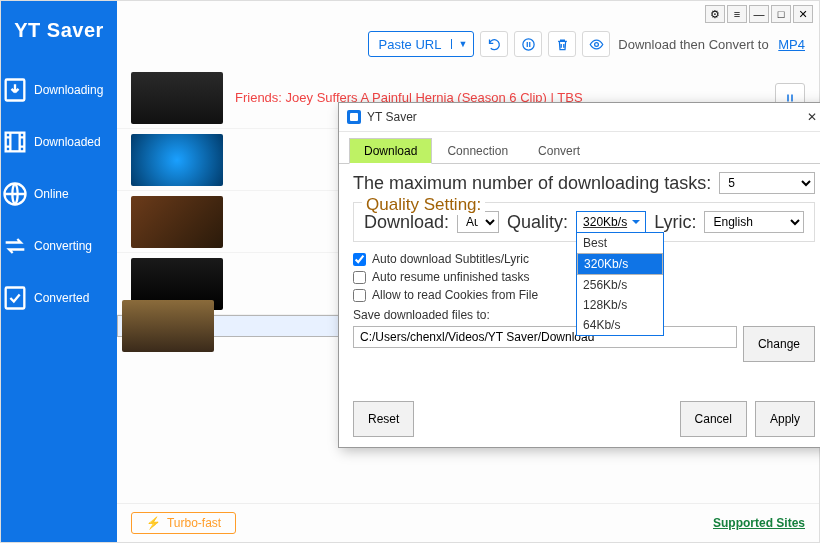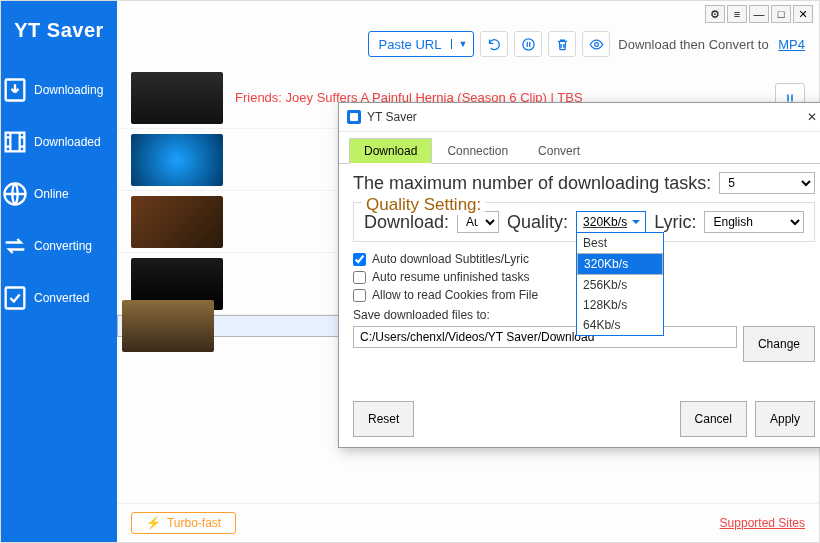--- a/index.html
+++ b/index.html
@@ -22,21 +22,21 @@
 .convert-bar { font-size: 13px; color: #555; }
 .convert-bar a { color: #0f74e6; text-decoration: underline; margin-left: 6px; }
 .list { flex: 1; overflow: hidden; }
 .row { display: flex; align-items: center; padding: 6px 14px; gap: 12px; border-bottom: 1px solid #f2f2f2; height: 62px; }
 .row.sel { background: #e8f1ff; }
 .thumb { width: 92px; height: 52px; border-radius: 2px; background: #333; flex-shrink: 0; position: relative; overflow: hidden; }
 .row-title { flex: 1; font-size: 13px; color: #ef4444; white-space: nowrap; overflow: hidden; text-overflow: ellipsis; }
 .row-btn { width: 30px; height: 30px; border: 1px solid #ccc; border-radius: 3px; display: flex; align-items: center; justify-content: center; cursor: pointer; color: #0f74e6; background: #fff; }
 .footer { display: flex; justify-content: space-between; align-items: center; padding: 8px 14px; border-top: 1px solid #eee; }
 .turbo { border: 1px solid #ff9d29; color: #ff9d29; font-size: 12px; padding: 3px 14px; border-radius: 3px; display: flex; align-items: center; gap: 6px; }
-.supported { color: #ef4444; font-size: 12px; text-decoration: underline; cursor: pointer; }
+.supported { color: #15803d; font-size: 12px; text-decoration: underline; cursor: pointer; font-weight: bold; }
 
 
 .overlay { position: absolute; left: 116px; right: 0; top: 0; bottom: 0; pointer-events: none; }
 .dialog { position: absolute; top: 102px; left: 222px; width: 492px; height: 346px; background: #fff; border: 1px solid #999; box-shadow: 3px 3px 12px rgba(0,0,0,.25); pointer-events: auto; font-size: 12px; color: #333; }
 .dlg-title { display: flex; align-items: center; padding: 6px 8px; gap: 6px; border-bottom: 1px solid #e6e6e6; }
 .dlg-title .ico { width: 14px; height: 14px; background: #0f74e6; border-radius: 2px; position: relative; }
 .dlg-title .ico::after { content: ""; position: absolute; inset: 3px; background: #fff; border-radius: 1px; }
 .dlg-title .t { flex: 1; font-size: 12px; }
 .dlg-close { width: 18px; height: 16px; display: flex; align-items: center; justify-content: center; cursor: pointer; }
 .tabs { display: flex; padding: 6px 10px 0; gap: 0; }

